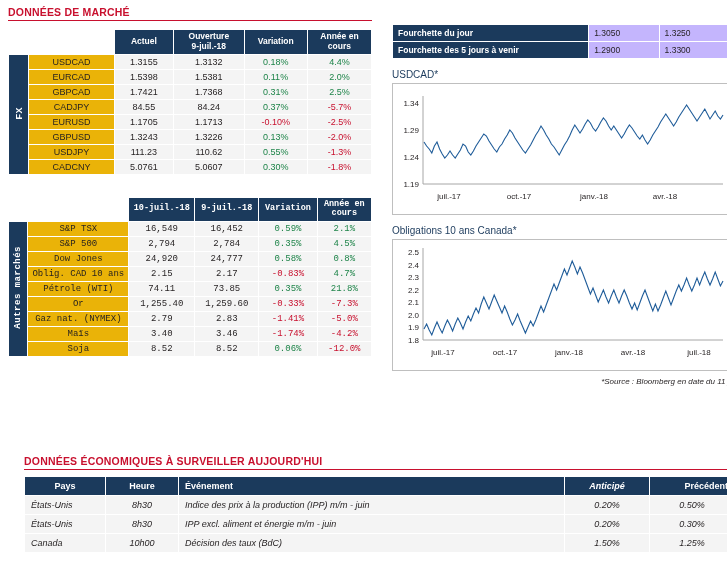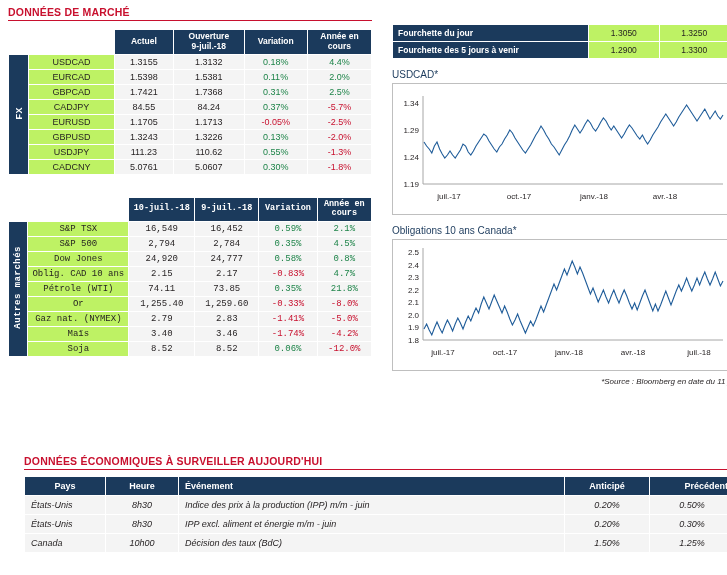--- a/index.html
+++ b/index.html
@@ -48,21 +48,21 @@
     color: #ffffff;
     font-weight: bold;
     font-size: 8.5px;
     line-height: 1.15;
   }
   .hdr-blank {
     background: #ffffff;
     border: none !important;
   }
   .rowlabel {
-    background: #bef264;
+    background: #eab308;
     text-align: center;
     color: #231f20;
     font-size: 9px;
   }
   .val {
     background: #f4f4f4;
     text-align: center;
   }
   .pos { color: #1e8449; }
   .neg { color: #c8102e; }
@@ -98,22 +98,21 @@
     border: 1px solid #ffffff;
     padding: 3px 5px;
   }
   .range-label {
     background: #1b3a5c;
     color: #ffffff;
     font-weight: bold;
     width: 196px;
   }
   .range-val {
-    background: #bef264;
-    text-align: center;
+    background: #c4b5fd;
     width: 62px;
   }
   .chart-title {
     color: #1b3a5c;
     font-weight: normal;
     font-size: 10px;
     margin: 10px 0 3px 0;
   }
   .chart-box {
     border: 1px solid #bfbfbf;
@@ -201,21 +200,21 @@
       <td class="rowlabel">CADJPY</td>
       <td class="val">84.55</td>
       <td class="val">84.24</td>
       <td class="val pos">0.37%</td>
       <td class="val neg">-5.7%</td>
     </tr>
     <tr>
       <td class="rowlabel">EURUSD</td>
       <td class="val">1.1705</td>
       <td class="val">1.1713</td>
-      <td class="val neg">-0.05%</td>
+      <td class="val neg">-0.10%</td>
       <td class="val neg">-2.5%</td>
     </tr>
     <tr>
       <td class="rowlabel">GBPUSD</td>
       <td class="val">1.3243</td>
       <td class="val">1.3226</td>
       <td class="val pos">0.13%</td>
       <td class="val neg">-2.0%</td>
     </tr>
     <tr>
@@ -279,21 +278,21 @@
       <td class="val">74.11</td>
       <td class="val">73.85</td>
       <td class="val pos">0.35%</td>
       <td class="val pos">21.8%</td>
     </tr>
     <tr>
       <td class="rowlabel">Or</td>
       <td class="val">1,255.40</td>
       <td class="val">1,259.60</td>
       <td class="val neg">-0.33%</td>
-      <td class="val neg">-8.0%</td>
+      <td class="val neg">-7.3%</td>
     </tr>
     <tr>
       <td class="rowlabel">Gaz nat. (NYMEX)</td>
       <td class="val">2.79</td>
       <td class="val">2.83</td>
       <td class="val neg">-1.41%</td>
       <td class="val neg">-5.0%</td>
     </tr>
     <tr>
       <td class="rowlabel">Maïs</td>
@@ -377,21 +376,21 @@
 <div id="bottom">
   <div class="section-title">DONNÉES ÉCONOMIQUES À SURVEILLER AUJOURD'HUI</div>
   <div class="rule"></div>
 
   <table class="econ">
     <tbody>
         <tr>
       <th style="width:68px;">Pays</th>
       <th style="width:60px;">Heure</th>
       <th style="text-align:left;">Événement</th>
-      <th style="width:72px;">Anticipé</th>
+      <th style="width:72px;font-style:italic;">Anticipé</th>
       <th style="width:72px;text-align:right;">Précédent</th>
     </tr>
     <tr>
       <td class="econ-l">États-Unis</td>
       <td class="econ-c">8h30</td>
       <td class="econ-l">Indice des prix à la production (IPP) m/m - juin</td>
       <td class="econ-c">0.20%</td>
       <td class="econ-c">0.50%</td>
     </tr>
     <tr>

